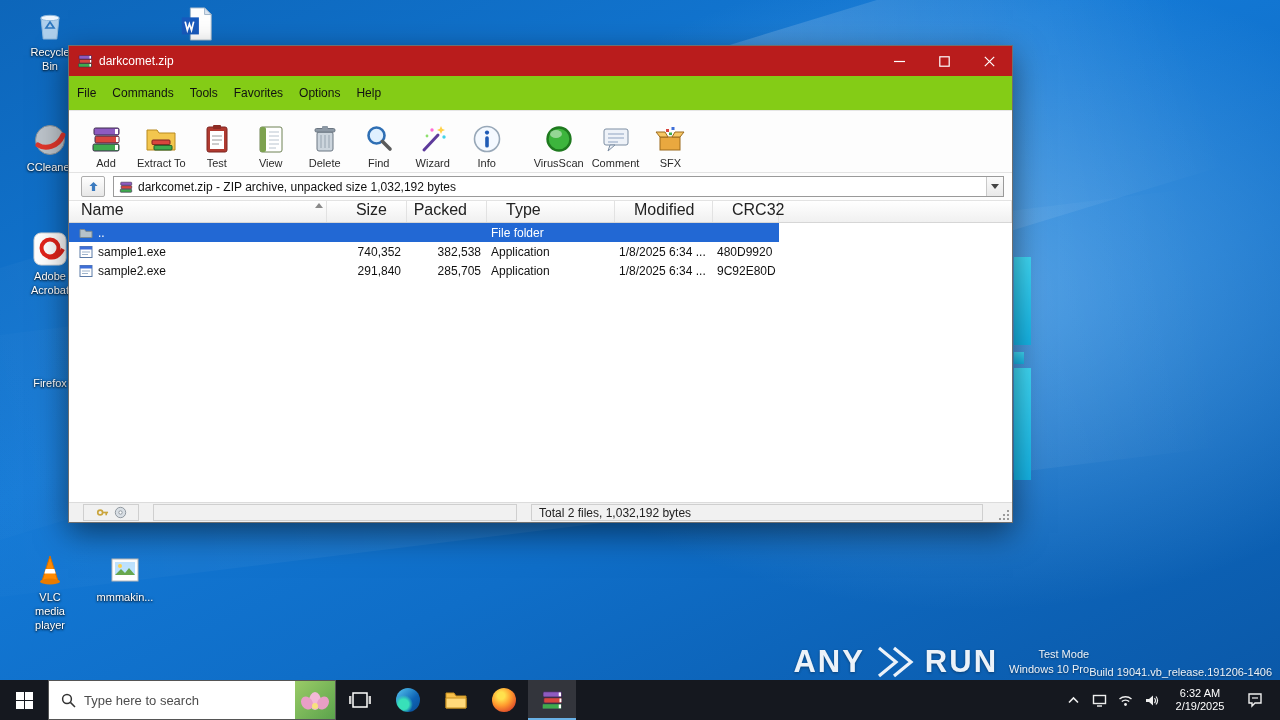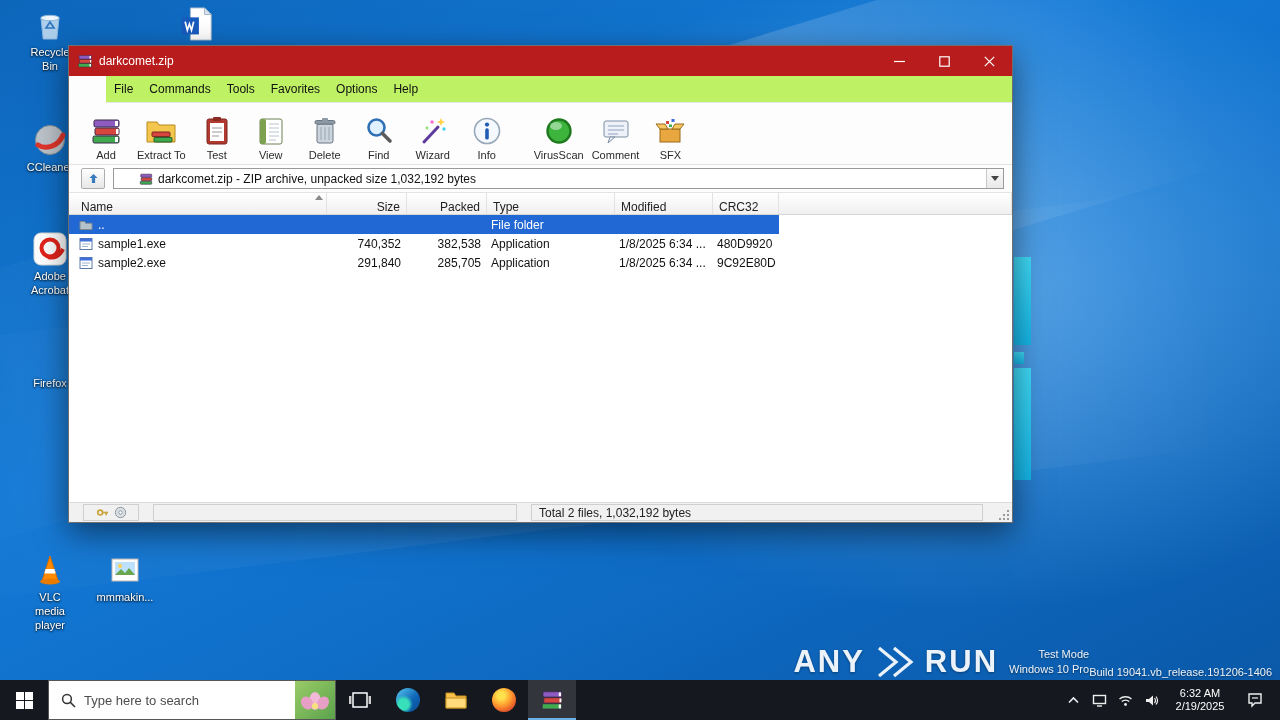--- a/index.html
+++ b/index.html
@@ -40,46 +40,46 @@
   
   .winrar{position:absolute;left:68px;top:45px;width:945px;height:478px;
     background:#fdfdfd;border:1px solid #6f6f6f;box-shadow:0 10px 30px rgba(0,0,0,.5);
     display:flex;flex-direction:column;font-size:12px;color:#111;}
   .titlebar{height:30px;background:#b91c1c;display:flex;align-items:center;color:#fff;flex:0 0 auto;}
   .titlebar .wr-ico{width:16px;height:16px;margin:0 6px 0 8px;}
   .title-text{font-size:12px;}
   .win-controls{margin-left:auto;display:flex;height:100%;}
   .wc{width:45px;height:100%;display:flex;align-items:center;justify-content:center;}
   .wc svg{width:11px;height:11px;}
-  .menubar{height:27px;display:flex;align-items:center;background:#bef264;border-bottom:1px solid #e6e6e6;flex:0 0 auto;margin-left:37px;}
+  .menubar{height:35px;display:flex;align-items:center;background:#84cc16;border-bottom:1px solid #e6e6e6;flex:0 0 auto;}
   .menuitem{padding:3px 8px;font-size:12px;color:#111;}
   .toolbar{height:62px;display:flex;align-items:center;padding:2px 10px 4px 10px;
     background:#fdfdfd;border-bottom:1px solid #e3e3e3;flex:0 0 auto;}
   .tbtn{min-width:54px;height:56px;display:flex;flex-direction:column;align-items:center;
     justify-content:flex-start;padding:10px 4px 0 4px;border-radius:3px;}
   .tbtn .ticon{width:32px;height:32px;}
   .tbtn .ticon svg{width:32px;height:32px;}
   .tlabel{font-size:11px;color:#2b2b2b;margin-top:2px;white-space:nowrap;}
   .gap-before{margin-left:16px;}
   .addressbar{height:28px;display:flex;align-items:center;gap:8px;padding:0 8px 0 12px;
     background:#fdfdfd;border-bottom:1px solid #e3e3e3;flex:0 0 auto;}
   .upbtn{width:24px;height:21px;border:1px solid #adadad;border-radius:2px;
     background:linear-gradient(#fefefe,#e7e7e7);display:flex;align-items:center;justify-content:center;}
   .upbtn svg{width:13px;height:13px;}
-  .combo{flex:1;height:21px;border:1px solid #9a9a9a;background:#fff;display:flex;align-items:center;padding-left:20px;}
+  .combo{flex:1;height:21px;border:1px solid #9a9a9a;background:#fff;display:flex;align-items:center;}
   .combo .wr-ico{width:14px;height:14px;margin:0 5px;}
   .combo-text{flex:1;font-size:12px;color:#111;white-space:nowrap;overflow:hidden;}
   .combo-arrow{width:17px;height:100%;border-left:1px solid #c9c9c9;
     background:linear-gradient(#fbfbfb,#e9e9e9);display:flex;align-items:center;justify-content:center;}
   .combo-arrow svg{width:8px;height:5px;}
 
   .listhead{height:22px;display:grid;grid-template-columns:258px 80px 80px 128px 98px 66px 1fr;
     background:linear-gradient(#ffffff,#f0f0f0);border-bottom:1px solid #d6d6d6;flex:0 0 auto;}
-  .hcell{display:flex;align-items:flex-end;padding:0 6px;border-right:1px solid #e2e2e2;
-    font-size:12px;color:#222;position:relative;}
+  .hcell{display:flex;align-items:flex-start;padding:0 19px;border-right:1px solid #e2e2e2;
+    font-size:16px;color:#222;position:relative;}
   .hcell.hname{padding-left:12px;}
   .hcell.rgt{justify-content:flex-end;}
   .sortarrow{position:absolute;right:3px;top:2px;width:0;height:0;
     border-left:4px solid transparent;border-right:4px solid transparent;border-bottom:5px solid #8a8a8a;}
 
   .listarea{flex:1;background:#fff;overflow:hidden;position:relative;}
   .frow{height:19px;display:grid;grid-template-columns:258px 80px 80px 128px 98px 66px 1fr;
     align-items:center;font-size:12px;color:#111;}
   .frow.selected{background:linear-gradient(to right,#2268d4 0 710px,transparent 710px);color:#fff;}
   .cell{padding:0 6px;white-space:nowrap;overflow:hidden;}

